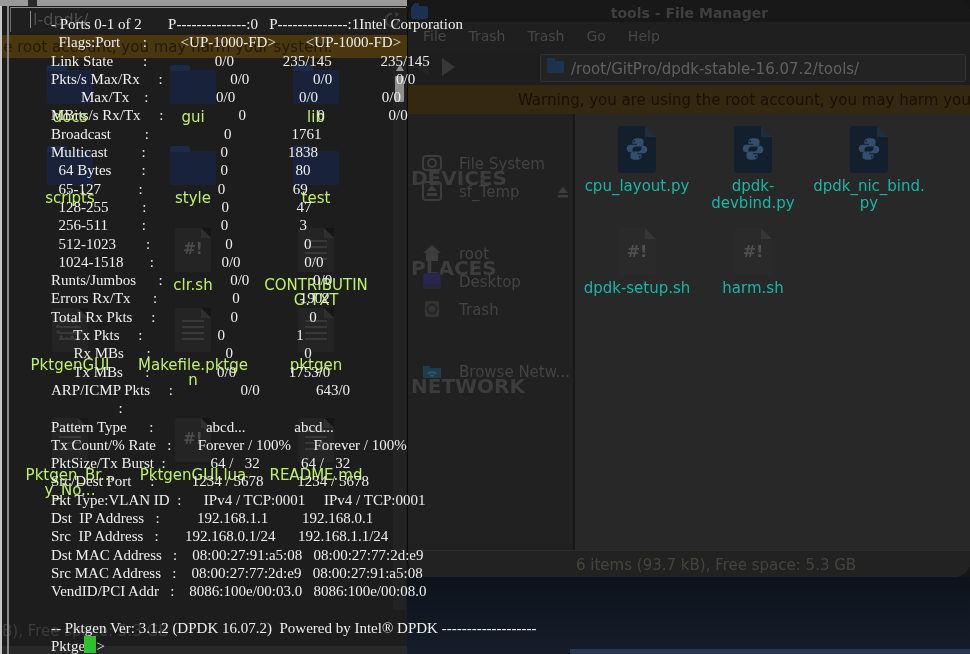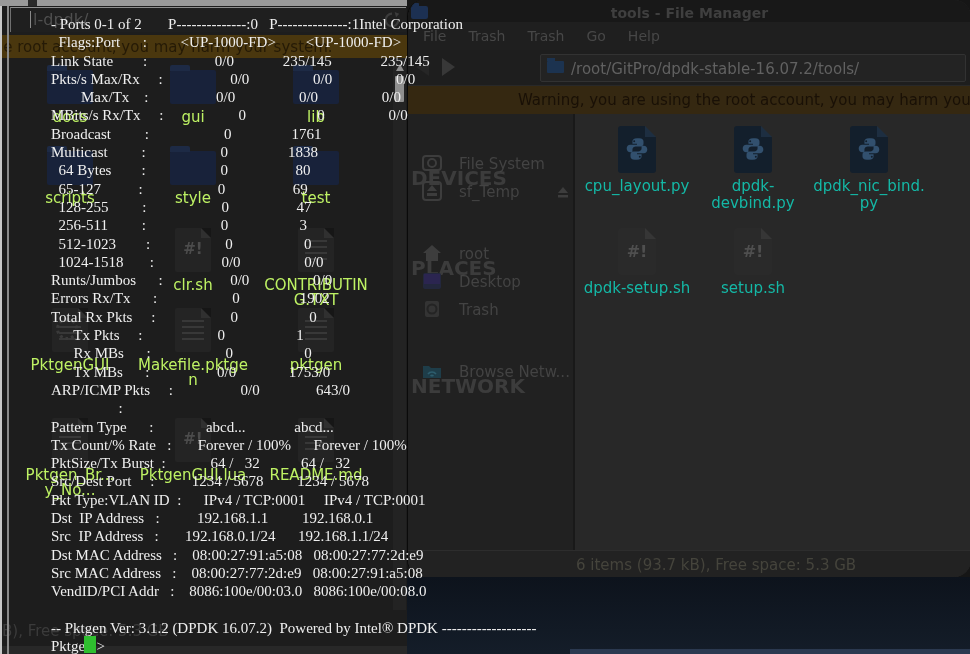--- a/index.html
+++ b/index.html
@@ -365,21 +365,21 @@
         </div>
         <div class="rf-label">
           <div>dpdk-setup.sh</div>
         </div>
       </div>
       <div class="rf-tile" style="left: 122px; top: 114px;">
         <div class="fileicon sh-bg">
           <div class="sh-glyph">#!</div>
         </div>
         <div class="rf-label">
-          <div>setup.sh</div>
+          <div>harm.sh</div>
         </div>
       </div>
     </div>
   <div class="abs" id="rf-statusbar">
     <div class="abs" id="rf-status-text">6 items (93.7 kB), Free space: 5.3 GB</div>
   </div>
 </div>
 
 <div class="abs" id="term-border-a"></div>
 <div class="abs" id="term-border-b"></div>

